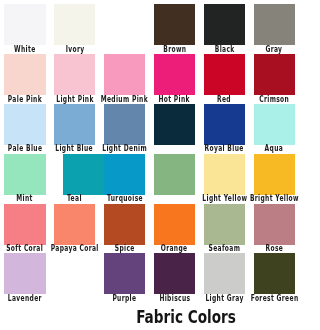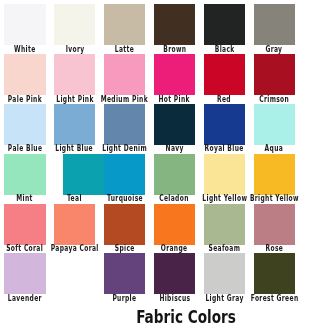--- a/index.html
+++ b/index.html
@@ -28,24 +28,20 @@
 
 <div id="page">
   <div id="grid">
       <div class="cell" style="left: 4px; top: 4.3px;">
         <div class="swatch" style="background: rgb(245, 245, 247);"></div>
         <div class="label"><span>White</span></div>
       </div>
       <div class="cell" style="left: 53.9px; top: 4.3px;">
         <div class="swatch" style="background: rgb(244, 244, 234);"></div>
         <div class="label"><span>Ivory</span></div>
-      </div>
-      <div class="cell" style="left: 103.8px; top: 4.3px;">
-        <div class="swatch" style="background: rgb(200, 187, 165);"></div>
-        <div class="label"><span>Latte</span></div>
       </div>
       <div class="cell" style="left: 153.7px; top: 4.3px;">
         <div class="swatch" style="background: rgb(65, 48, 33);"></div>
         <div class="label"><span>Brown</span></div>
       </div>
       <div class="cell" style="left: 203.6px; top: 4.3px;">
         <div class="swatch" style="background: rgb(33, 36, 35);"></div>
         <div class="label"><span>Black</span></div>
       </div>
       <div class="cell" style="left: 253.5px; top: 4.3px;">
@@ -83,21 +79,20 @@
       <div class="cell" style="left: 53.9px; top: 103.9px;">
         <div class="swatch" style="background: rgb(123, 173, 212);"></div>
         <div class="label"><span>Light Blue</span></div>
       </div>
       <div class="cell" style="left: 103.8px; top: 103.9px;">
         <div class="swatch" style="background: rgb(99, 134, 172);"></div>
         <div class="label"><span>Light Denim</span></div>
       </div>
       <div class="cell" style="left: 153.7px; top: 103.9px;">
         <div class="swatch" style="background: rgb(10, 43, 60);"></div>
-        <div class="label"><span>Navy</span></div>
       </div>
       <div class="cell" style="left: 203.6px; top: 103.9px;">
         <div class="swatch" style="background: rgb(22, 58, 144);"></div>
         <div class="label"><span>Royal Blue</span></div>
       </div>
       <div class="cell" style="left: 253.5px; top: 103.9px;">
         <div class="swatch" style="background: rgb(170, 240, 232);"></div>
         <div class="label"><span>Aqua</span></div>
       </div>
       <div class="cell" style="left: 4px; top: 153.7px;">
@@ -107,21 +102,20 @@
       <div class="cell" style="left: 53.9px; top: 153.7px; padding-left: 9px;">
         <div class="swatch" style="background: rgb(12, 161, 175);"></div>
         <div class="label"><span>Teal</span></div>
       </div>
       <div class="cell" style="left: 103.8px; top: 153.7px;">
         <div class="swatch" style="background: rgb(7, 154, 201);"></div>
         <div class="label"><span>Turquoise</span></div>
       </div>
       <div class="cell" style="left: 153.7px; top: 153.7px;">
         <div class="swatch" style="background: rgb(133, 181, 128);"></div>
-        <div class="label"><span>Celadon</span></div>
       </div>
       <div class="cell" style="left: 203.6px; top: 153.7px;">
         <div class="swatch" style="background: rgb(250, 228, 149);"></div>
         <div class="label"><span>Light Yellow</span></div>
       </div>
       <div class="cell" style="left: 253.5px; top: 153.7px;">
         <div class="swatch" style="background: rgb(247, 185, 36);"></div>
         <div class="label"><span>Bright Yellow</span></div>
       </div>
       <div class="cell" style="left: 4px; top: 203.5px;">

